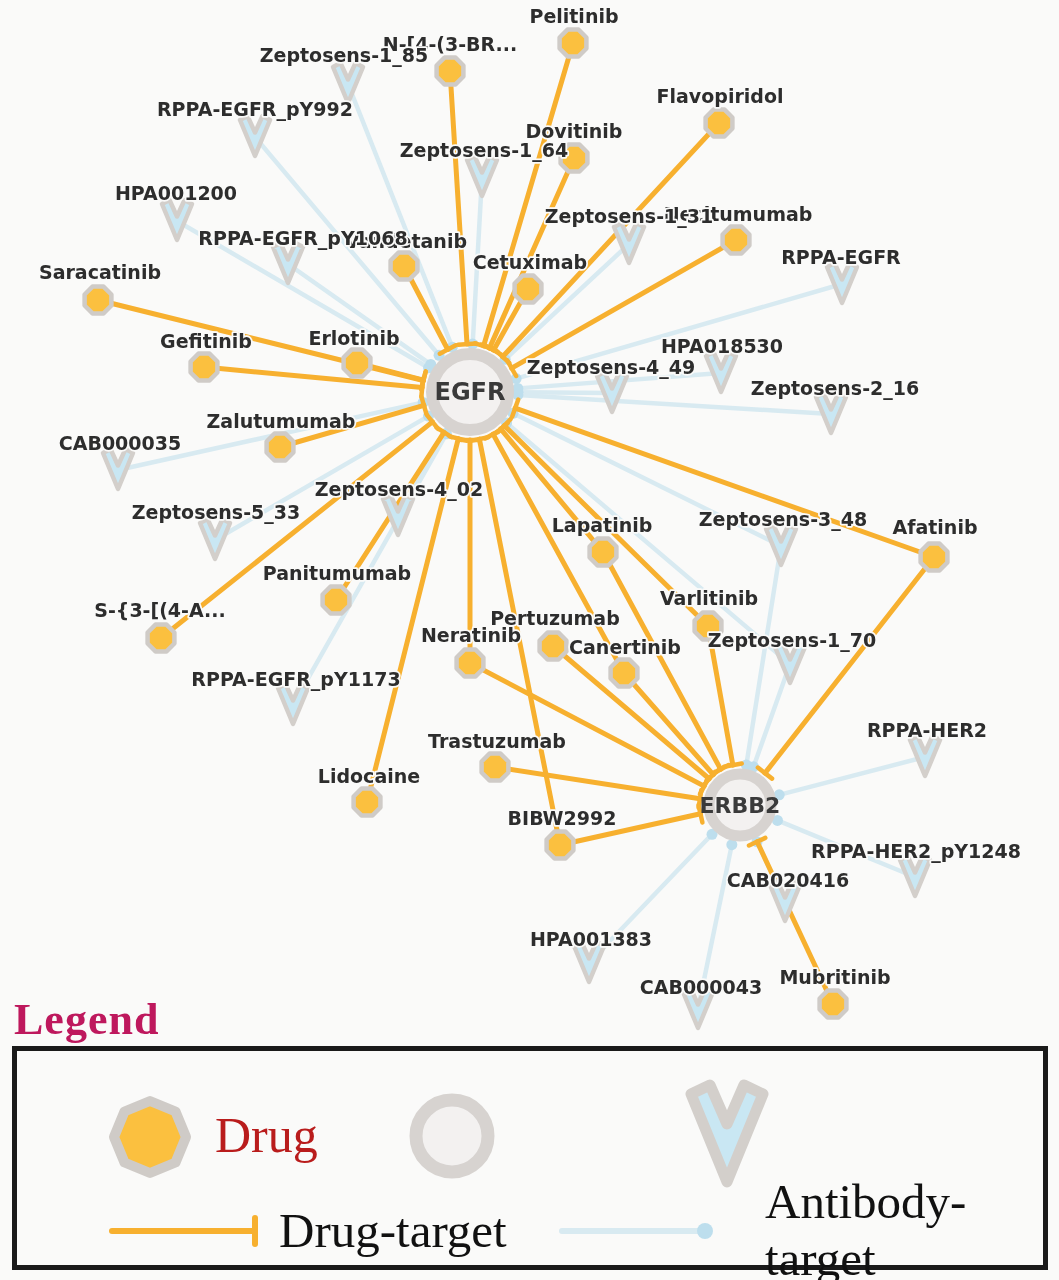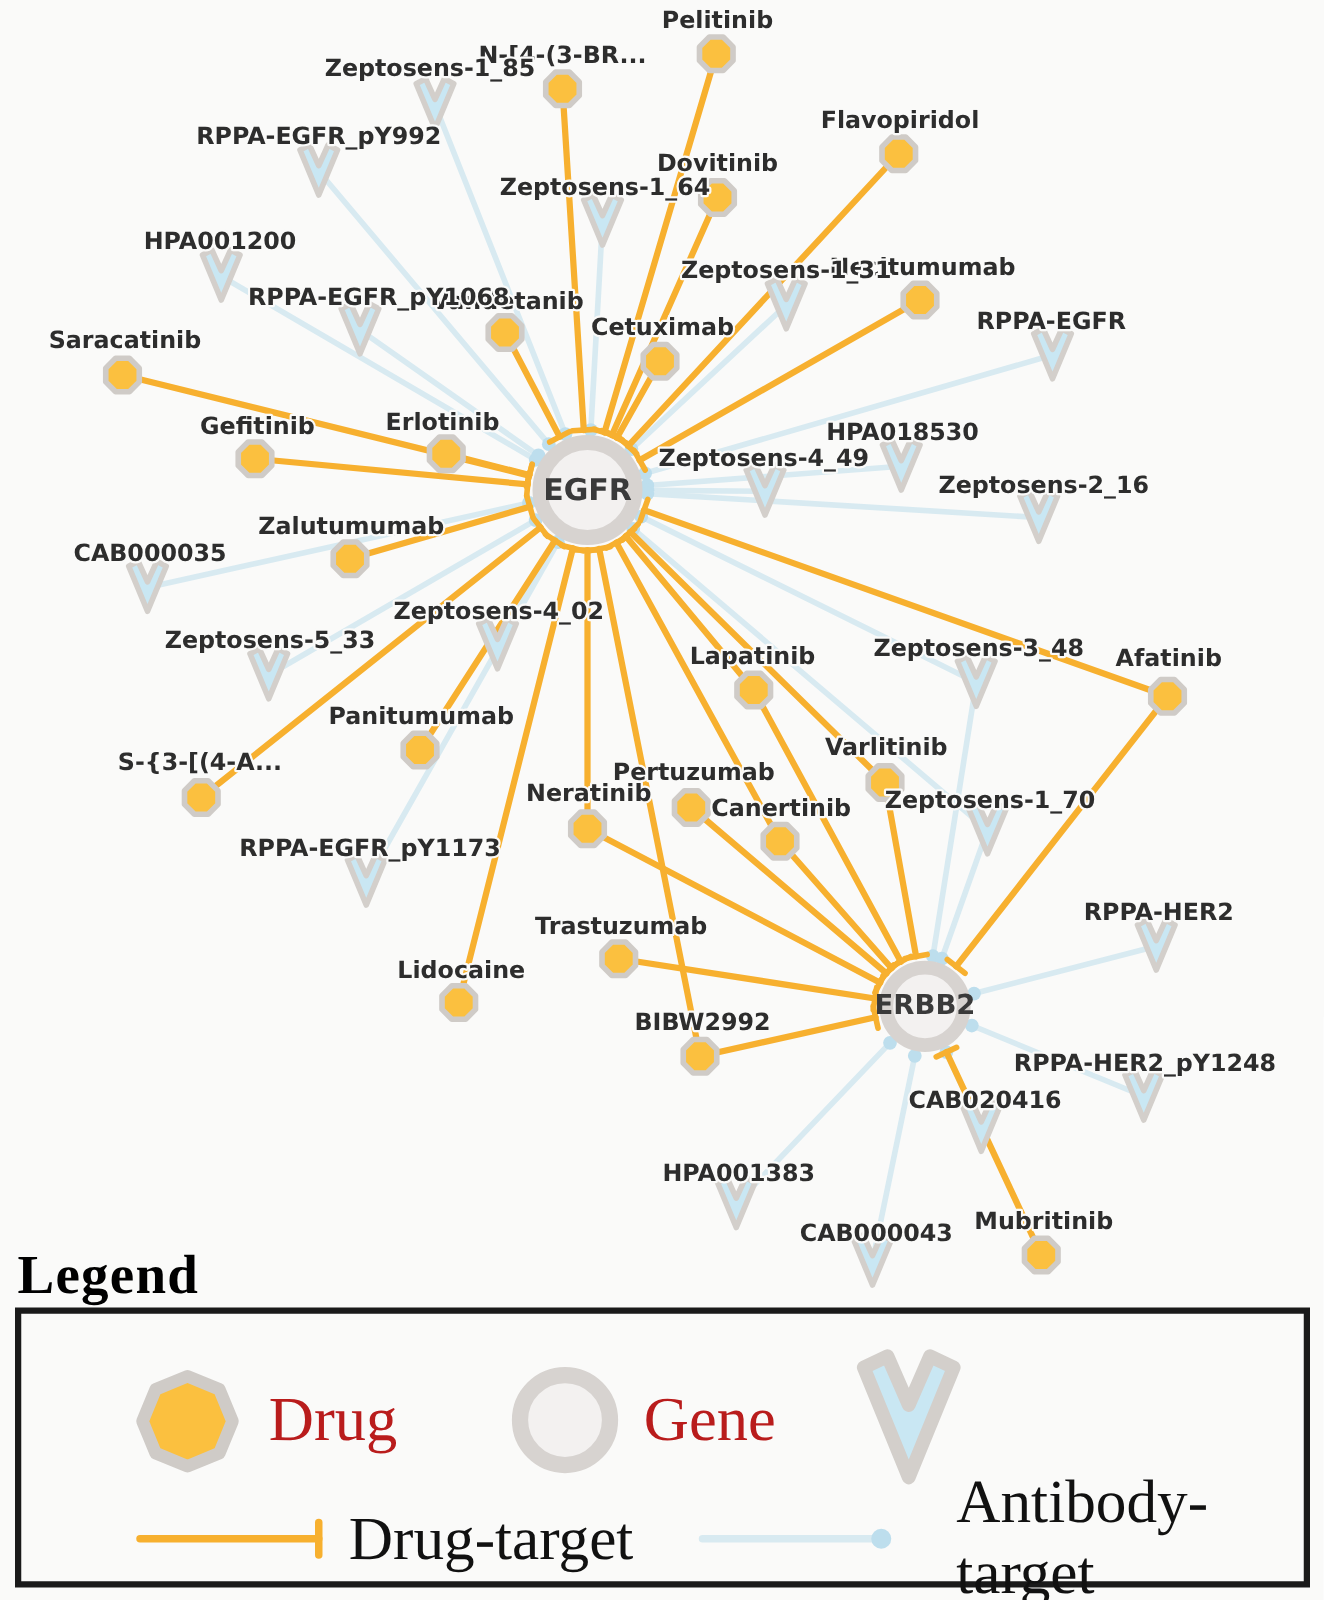--- a/index.html
+++ b/index.html
@@ -1,19 +1,19 @@
 <!DOCTYPE html>
 <html style="--bg: #FAFAF9; --drug-fill: #FBC03F; --drug-border: #CFCBC7; --gene-fill: #F3F1F0; --gene-ring: #D7D3D0; --antibody-fill: #C9E7F3; --antibody-border: #D3CFCB; --drug-edge: #F7B02F; --antibody-edge: #D8EAF1; --antibody-edge-dot: #BDDEED;"><head>
 <meta charset="utf-8">
 <style>
   html,body{margin:0;padding:0;background:#ffffff;font-family:"DejaVu Sans",sans-serif;}
   .stage{position:relative;width:1059px;height:1280px;background:var(--bg,#FAFAF9);overflow:hidden;}
   #graph-svg{position:absolute;left:0;top:0;}
   .legend-title{position:absolute;left:14px;top:994px;font-family:"Liberation Serif",serif;
-    font-weight:bold;font-size:44px;color:#000000;letter-spacing:1px;}
+    font-weight:bold;font-size:44px;color:#be185d;letter-spacing:1px;}
   .legend-box{position:absolute;left:12px;top:1046px;width:1026px;height:214px;
     border:5px solid #1a1a1a;background:var(--bg,#FAFAF9);}
   .legend-box svg{position:absolute;}
   .legend-node-label{position:absolute;transform:translateY(-54%);
     font-family:"Liberation Serif",serif;font-size:50px;color:#b91c1c;}
   .legend-edge-label{position:absolute;transform:translateY(-52%);
     font-family:"Liberation Serif",serif;font-size:49px;color:#111;}
   .drug-shape{fill:var(--drug-fill);stroke:var(--drug-border);}
   .gene-shape{fill:var(--gene-fill);stroke:var(--gene-ring);}
   .antibody-shape{fill:var(--antibody-fill);stroke:var(--antibody-border);}
@@ -236,21 +236,20 @@
   <div class="legend-box">
 
     <svg width="100" height="100" style="left:83px;top:36px;">
       <polygon class="drug-shape" stroke-width="10" stroke-linejoin="round" points="50,14 75.5,24.5 86,50 75.5,75.5 50,86 24.5,75.5 14,50 24.5,24.5"></polygon>
     </svg>
     <span class="legend-node-label" style="left:198px;top:86px;">Drug</span>
 
     <svg width="100" height="100" style="left:385px;top:35px;">
       <circle class="gene-shape" cx="50" cy="50" r="36" stroke-width="13"></circle>
     </svg>
-    <span class="legend-node-label" style="left:498px;top:86px;">Gene</span>
 
     <svg width="110" height="116" style="left:655px;top:28px;">
       <path class="antibody-shape" stroke-width="11" stroke-linejoin="round" d="M 19 15 L 55 103 L 91 15 L 72 6 L 55 45 L 38 6 Z"></path>
     </svg>
 
     <svg width="160" height="40" style="left:90px;top:160px;">
       <line class="drug-edge-line" x1="5" y1="20" x2="148" y2="20" stroke-width="6" stroke-linecap="round"></line>
       <line class="drug-edge-line" x1="148" y1="7" x2="148" y2="33" stroke-width="6" stroke-linecap="round"></line>
     </svg>
     <span class="legend-edge-label" style="left:262px;top:181px;">Drug-target</span>

